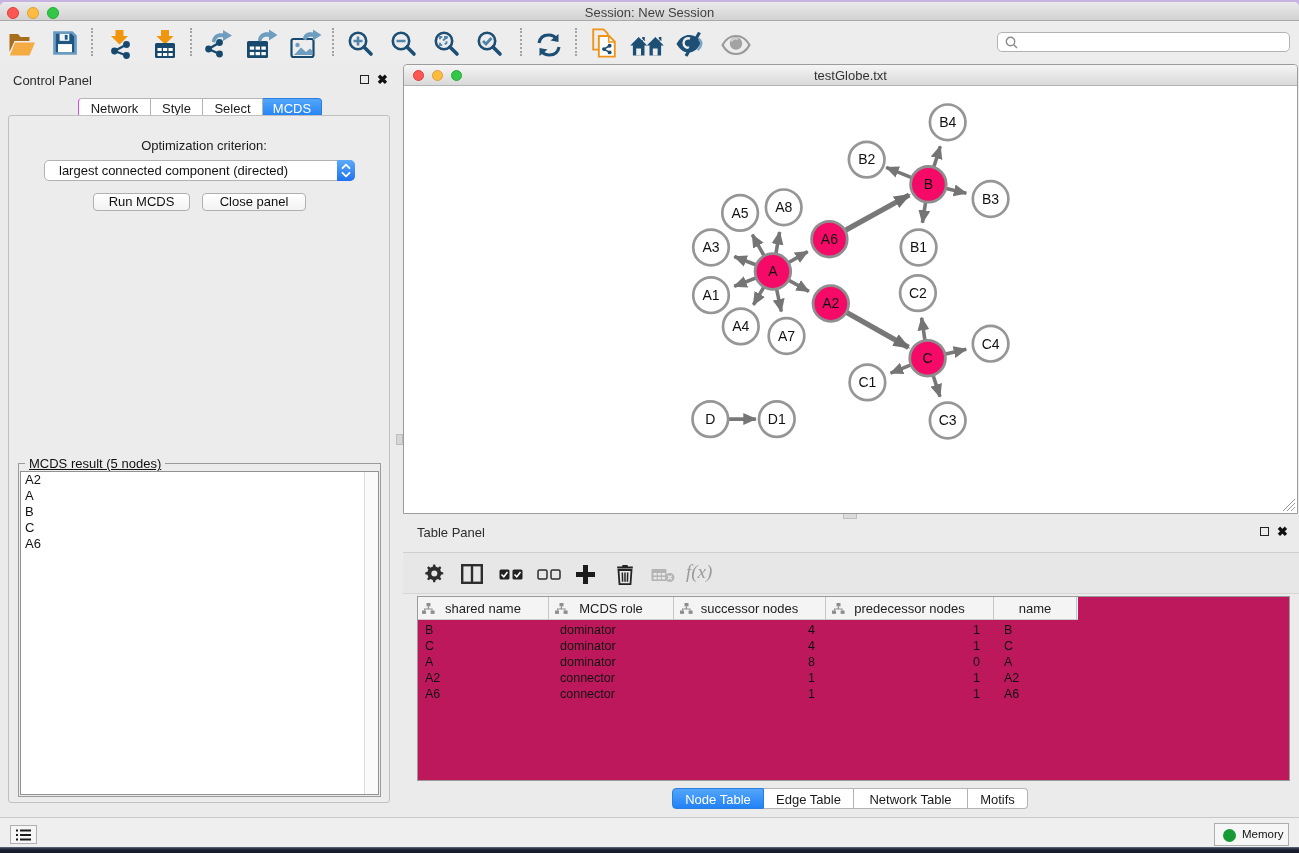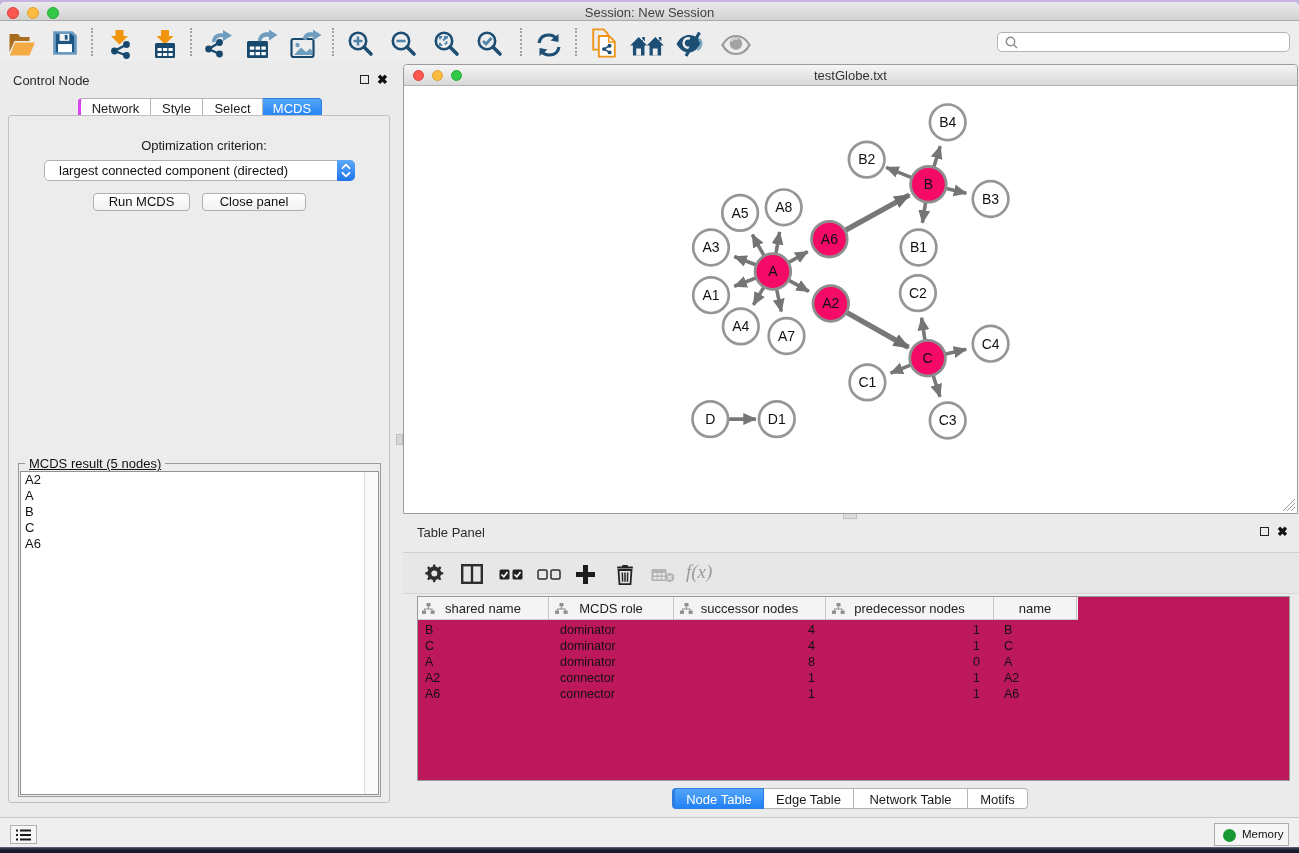--- a/index.html
+++ b/index.html
@@ -30,21 +30,21 @@
 
 #cptitle { position:absolute; left:13px; top:12px; font-size:13px; color:#2c2c2c; }
 .pfloat { position:absolute; width:9px; height:9px; border:1.5px solid #222; }
 .pclose { position:absolute; font-size:13px; font-weight:bold; color:#111; line-height:11px; }
 #cpbody { position:absolute; left:8px; top:54px; width:382px; height:688px;
   border:1px solid #c0c0c0; border-radius:3px; background:#ececec; }
 
 .seg { position:absolute; display:flex; }
 .seg span { display:block; height:20px; line-height:20px; text-align:center; font-size:13px;
   color:#1a1a1a; background:#fff; border:1px solid #b4b4b4; border-left:none; }
-.seg span:first-child { border-left:3px solid #d946ef; border-radius:4px 0 0 4px; }
+.seg span:first-child { border-left:1px solid #d946ef; border-radius:4px 0 0 4px; }
 .seg span:last-child { border-radius:0 4px 4px 0; }
 .seg span.sel { background:linear-gradient(#53a6f9,#2181f5); color:#fff; border-color:#2b7de0; }
 #cptabs { left:78px; top:37px; }
 #cptabs span:nth-child(1) { width:73px; }
 #cptabs span:nth-child(2) { width:52px; }
 #cptabs span:nth-child(3) { width:60px; }
 #cptabs span:nth-child(4) { width:59px; }
 #optlabel { position:absolute; left:0; top:22px; width:390px; text-align:center;
   font-size:13px; color:#1a1a1a; }
 #combo { position:absolute; left:35px; top:44px; width:311px; height:21px; background:#fff;
@@ -289,21 +289,21 @@
     <div class="tsep" style="left:520px"></div>
     <div class="tsep" style="left:575px"></div>
     <div id="searchbox">
       <svg width="16" height="16" style="left:6px;top:2px" viewBox="0 0 16 16">
         <circle cx="6.5" cy="6.5" r="4.2" fill="none" stroke="#8a8a8a" stroke-width="1.4"></circle>
         <line x1="9.7" y1="9.7" x2="13" y2="13" stroke="#8a8a8a" stroke-width="1.4"></line>
       </svg>
     </div>
   </div>
   <div id="main">
-    <div id="cptitle">Control Node</div>
+    <div id="cptitle">Control Panel</div>
     <div class="pfloat" style="left:360px; top:14px;"></div>
     <div class="pclose" style="left:377px; top:13px;">✖</div>
     <div class="seg" id="cptabs">
         <span>Network</span>
         <span>Style</span>
         <span>Select</span>
         <span class="sel">MCDS</span>
       </div>
     <div id="cpbody">
       <div id="optlabel">Optimization criterion:</div>

